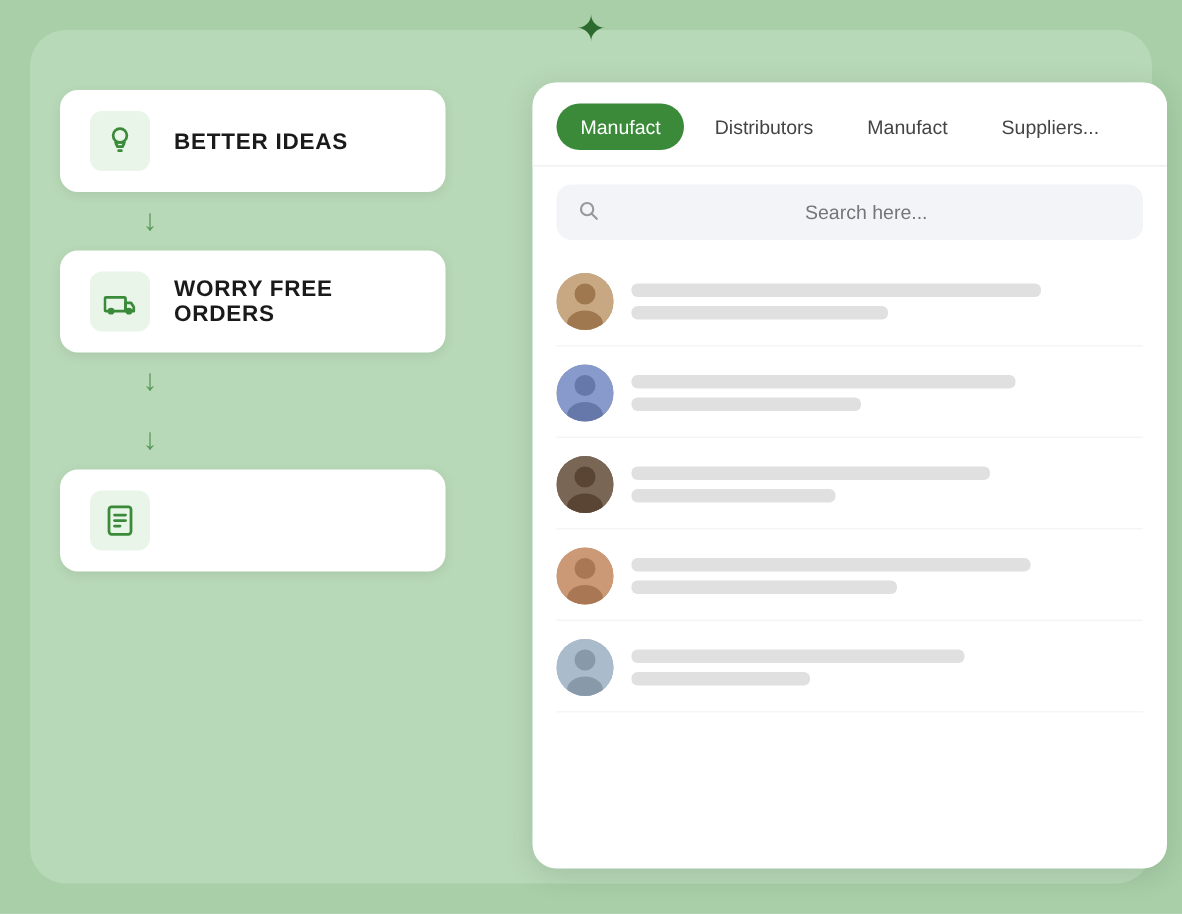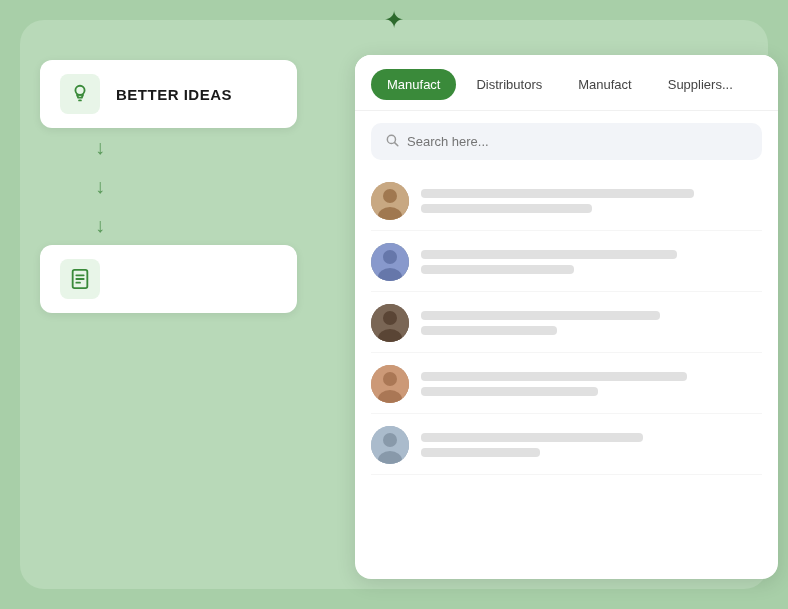--- a/index.html
+++ b/index.html
@@ -154,20 +154,21 @@
       font-size: 14px;
     }
 
     .search-input {
       border: none;
       background: transparent;
       font-size: 13px;
       color: #888;
       outline: none;
       width: 100%;
+      text-align: center;
     }
 
     
     .list-area {
       padding: 0 16px;
       display: flex;
       flex-direction: column;
       gap: 2px;
     }
 
@@ -234,20 +235,31 @@
         <circle cx="12" cy="8" r="5"></circle>
         <path d="M9 13h6M10 16h4M11 19h2"></path>
         <path d="M9 13c0 1 0.5 2 1 2.5M15 13c0 1-0.5 2-1 2.5"></path>
       </svg>
     </div>
     <span class="step-label">BETTER IDEAS</span>
   </div>
 
   <div class="step-connector">↓</div>
 
+  <div class="step-item">
+    <div class="step-icon">
+      <svg viewBox="0 0 24 24" fill="none" stroke="#3a8a3a" stroke-width="2" stroke-linecap="round" stroke-linejoin="round">
+        <rect x="1" y="9" width="15" height="10" rx="1"></rect>
+        <path d="M16 13h4l2 3v3h-6V13z"></path>
+        <circle cx="5.5" cy="19" r="1.5"></circle>
+        <circle cx="18.5" cy="19" r="1.5"></circle>
+      </svg>
+    </div>
+    <span class="step-label">WORRY FREE ORDERS</span>
+  </div>
 
   <div class="step-connector">↓</div>
 
 
   <div class="step-connector">↓</div>
 
   <div class="step-item">
     <div class="step-icon">
       <svg viewBox="0 0 24 24" fill="none" stroke="#3a8a3a" stroke-width="2" stroke-linecap="round" stroke-linejoin="round">
         <rect x="4" y="2" width="16" height="20" rx="2"></rect>

